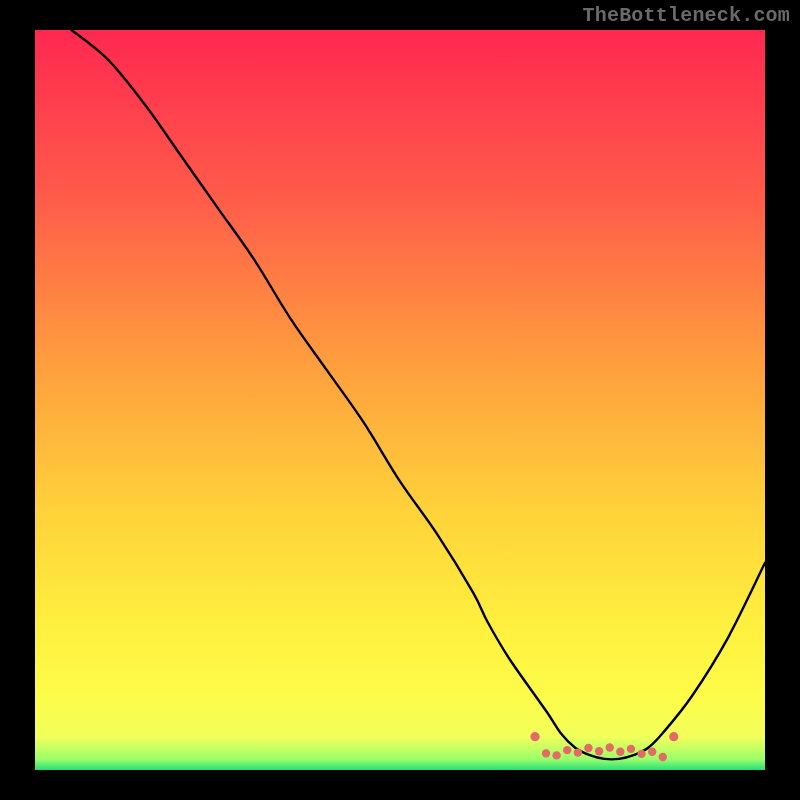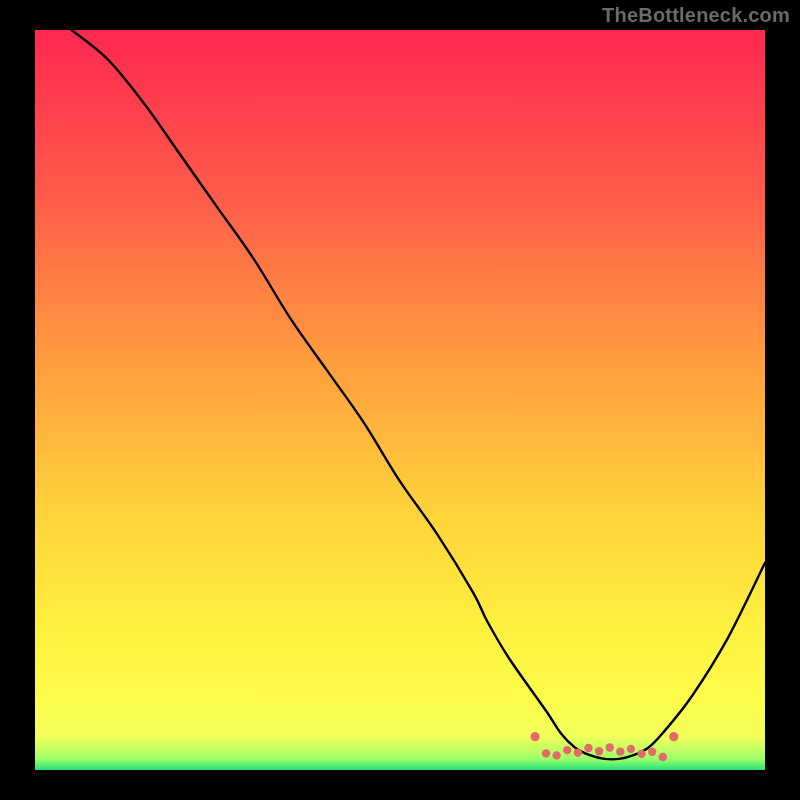--- a/index.html
+++ b/index.html
@@ -13,21 +13,21 @@
   .frame {
     position: relative;
     width: 800px;
     height: 800px;
     background: #000000;
   }
   .watermark {
     position: absolute;
     top: 4px;
     right: 10px;
-    font-family: Liberation Sans, sans-serif;
+    font-family: Liberation Mono, monospace;
     font-size: 20px;
     font-weight: 600;
     color: #6a6a6a;
     letter-spacing: 0.2px;
     z-index: 3;
     text-align: center;
   }
   svg.plot {
     position: absolute;
     left: 35px;

